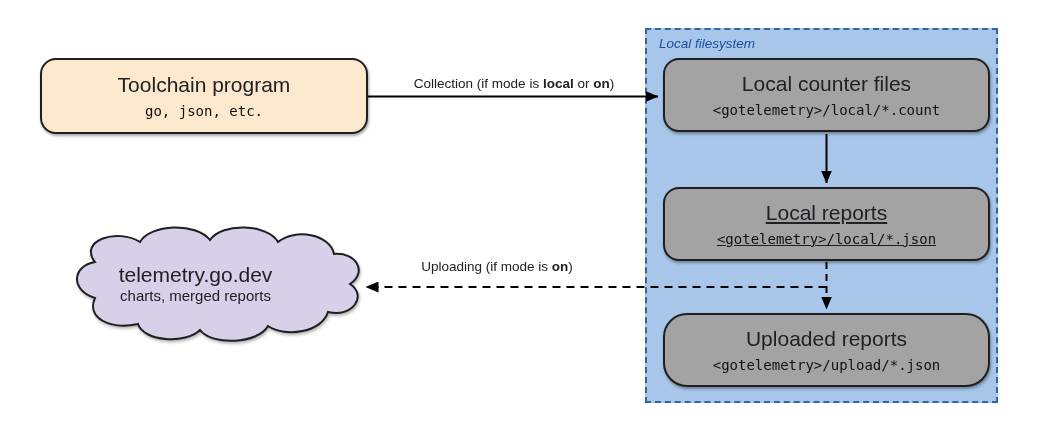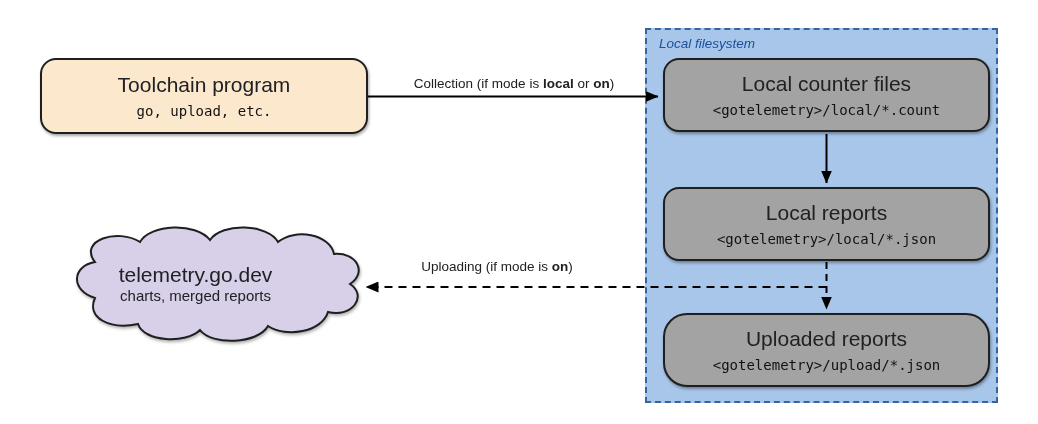--- a/index.html
+++ b/index.html
@@ -21,21 +21,21 @@
     gap:6px;
     box-shadow:1px 2px 3px rgba(0,0,0,0.35);
     z-index:3;
     box-sizing:border-box;
   }
   .box .title{font-size:21px;line-height:1.2;color:#202124;}
   .box .mono{font-family:"DejaVu Sans Mono",monospace;font-size:14px;line-height:1.25;color:#111;}
   .toolchain{left:40px;top:58px;width:328px;height:76px;background:#fce8cd;}
   .node{left:663px;width:327px;height:74px;background:#a3a3a3;}
   .node-0{top:58px;}
-  .node-1{top:187px;}
+  .node-1{top:187px;text-decoration:underline;}
   .node-2{top:313px;border-radius:24px;}
   
   .fs-container{
     position:absolute;left:645px;top:28px;width:353px;height:375px;
     background:#a7c6e9;
     border:2px dashed #33669f;
     box-sizing:border-box;
     z-index:1;
     font-style:italic;
   }
@@ -96,21 +96,21 @@
 
     <line x1="826.5" y1="134" x2="826.5" y2="183" stroke="#000" stroke-width="2" marker-end="url(#arrowhead)"></line>
 
     <line x1="826.5" y1="262" x2="826.5" y2="309" stroke="#000" stroke-width="2" stroke-dasharray="7 5" marker-end="url(#arrowhead)"></line>
 
     <line x1="826.5" y1="287" x2="366" y2="287" stroke="#000" stroke-width="2" stroke-dasharray="8 6" marker-end="url(#arrowhead)"></line>
   </svg>
 
   <div class="box toolchain">
     <div class="title">Toolchain program</div>
-    <div class="mono">go, upload, etc.</div>
+    <div class="mono">go, json, etc.</div>
   </div>
 
   <div class="label collection-label">
     <span>Collection (if mode is </span><b>local</b><span> or </span><b>on</b><span>)</span>
   </div>
 
   <div class="box node node-0">
     <div class="title">Local counter files</div>
     <div class="mono">&lt;gotelemetry&gt;/local/*.count</div>
   </div>

